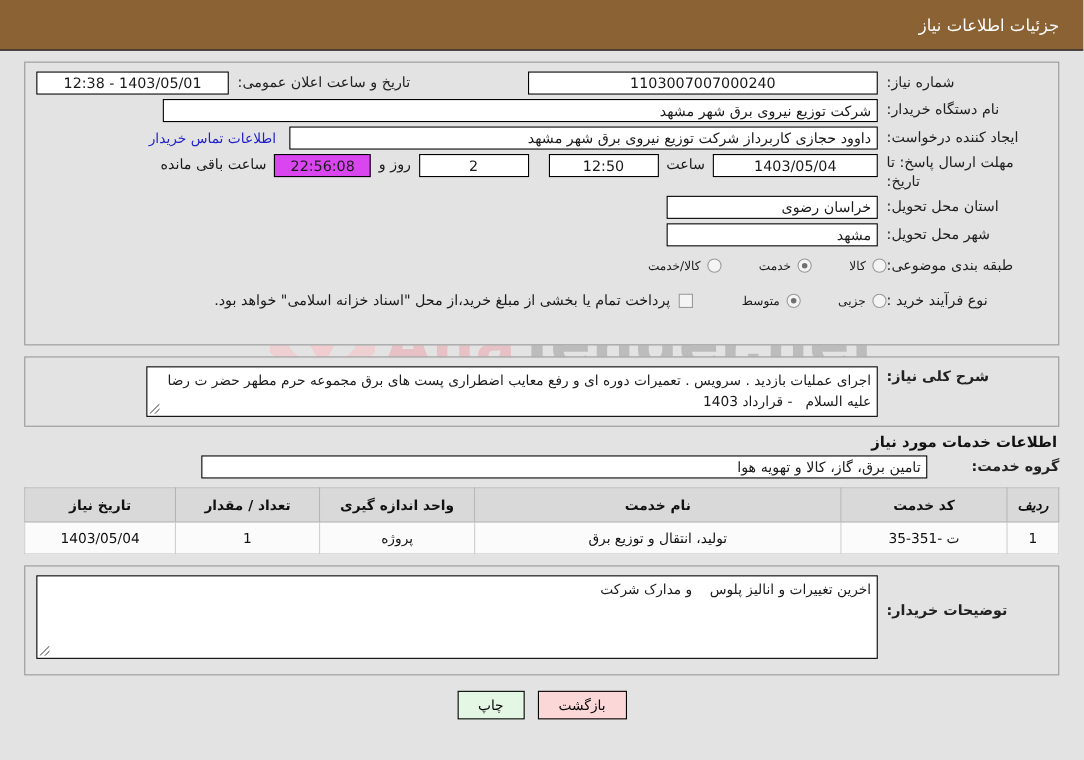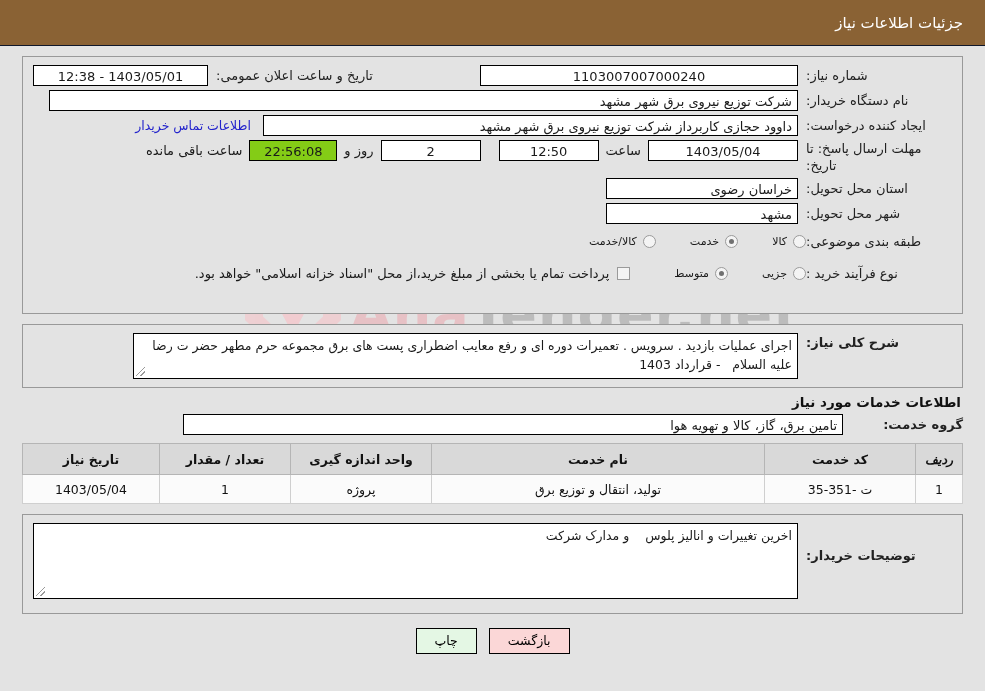--- a/index.html
+++ b/index.html
@@ -288,38 +288,38 @@
     <div class="row">
       <div class="lbl lbl-w">شماره نیاز:</div>
       <div class="fld" style="width:318px;">1103007007000240</div>
       <div class="spacer"></div>
       <div class="lbl">تاریخ و ساعت اعلان عمومی:</div>
       <div class="fld" style="width:175px;">1403/05/01 - 12:38</div>
     </div>
 
     <div class="row">
       <div class="lbl lbl-w">نام دستگاه خریدار:</div>
-      <div class="fld rt" style="width:749px;margin-left:11px;">شرکت توزیع نیروی برق شهر مشهد</div>
+      <div class="fld rt" style="width:650px;margin-left:11px;">شرکت توزیع نیروی برق شهر مشهد</div>
     </div>
 
     <div class="row">
       <div class="lbl lbl-w">ایجاد کننده درخواست:</div>
       <div class="fld rt" style="width:535px;">داوود حجازی کاربرداز شرکت توزیع نیروی برق شهر مشهد</div>
       <a class="link" href="#">اطلاعات تماس خریدار</a>
     </div>
 
     <div class="row">
       <div class="lbl lbl-w" style="line-height:17px;">مهلت ارسال پاسخ: تا تاریخ:</div>
       <div class="fld" style="width:150px;">1403/05/04</div>
       <div class="inline-lbl">ساعت</div>
       <div class="fld" style="width:100px;">12:50</div>
       <div style="width:18px;"></div>
       <div class="fld" style="width:100px;">2</div>
       <div class="inline-lbl">روز و</div>
-      <div class="fld" style="width:88px;background:#84cc16;">22:56:08</div>
+      <div class="fld" style="width:88px;background:#d946ef;">22:56:08</div>
       <div class="inline-lbl">ساعت باقی مانده</div>
     </div>
 
     <div class="row">
       <div class="lbl lbl-w">استان محل تحویل:</div>
       <div class="fld rt" style="width:192px;">خراسان رضوی</div>
     </div>
 
     <div class="row">
       <div class="lbl lbl-w">شهر محل تحویل:</div>

